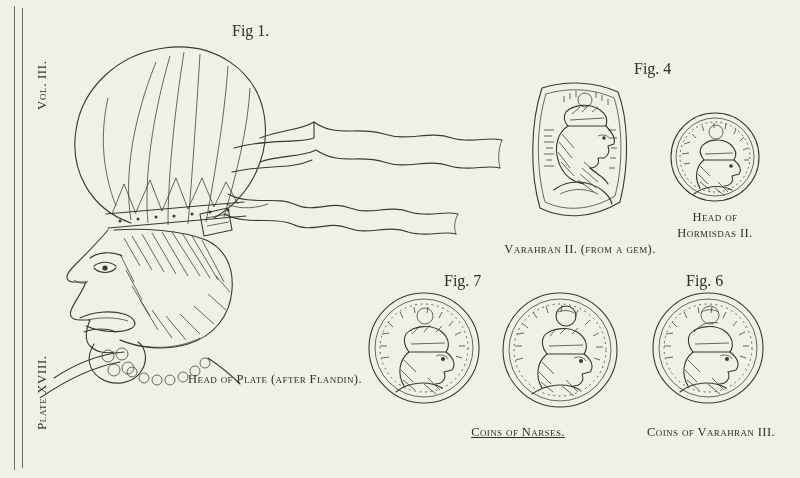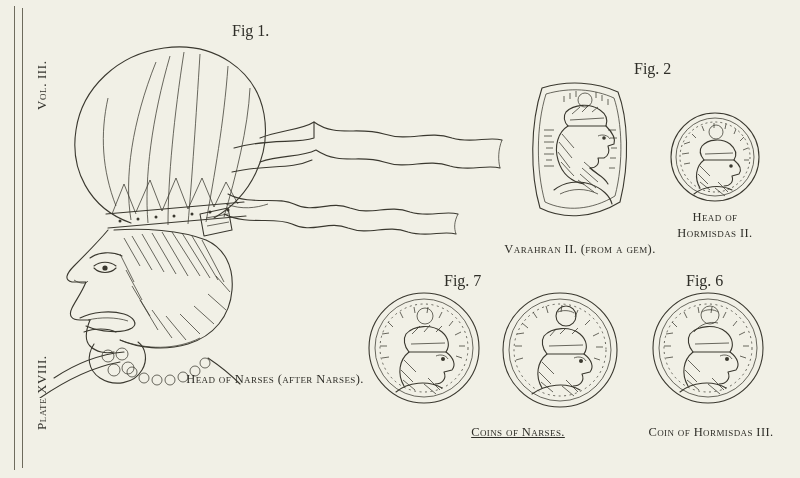--- a/index.html
+++ b/index.html
@@ -180,23 +180,23 @@
       <path class="ink" d="M232 120 C252 112 274 112 286 104 C308 120 330 108 356 116 C382 124 400 112 424 120 C444 126 460 118 474 122"></path>
       <path class="ink" d="M232 144 C254 136 272 140 288 132 C312 148 332 136 356 144 C380 152 398 140 422 148 C442 154 458 146 472 150"></path>
       <path class="ink-thin" d="M474 122 C470 132 470 142 472 150"></path>
       <path class="ink" d="M200 176 C222 188 250 178 266 186 C286 196 302 182 322 190 C344 198 360 186 382 194 C402 200 416 192 430 196"></path>
       <path class="ink" d="M196 196 C220 208 246 198 264 206 C284 216 300 202 320 210 C342 218 358 206 380 214 C400 220 414 212 428 216"></path>
       <path class="ink-thin" d="M430 196 C426 204 426 210 428 216"></path>
       <path class="ink-thin" d="M198 186 C214 192 228 190 240 186"></path>
     </svg>
   </div>
 
-  <div class="caption" style="left:145px;top:372px;width:260px;">Head of Narses (after Narses).</div>
-
-  <div class="fig-label" style="left:634px;top:60px;">Fig. 2</div>
+  <div class="caption" style="left:145px;top:372px;width:260px;">Head of Plate (after Flandin).</div>
+
+  <div class="fig-label" style="left:634px;top:60px;">Fig. 4</div>
 
   <div class="art" id="gem-art">
     <svg width="120" height="155" viewBox="0 0 120 155">
       <path class="ink" d="M22 10 C48 2 76 4 98 14 C108 40 110 84 100 124 C74 140 44 142 20 130 C10 96 10 46 22 10 Z"></path>
       <path class="ink-thin" d="M26 16 C50 9 74 11 94 20 C102 44 104 84 95 118 C72 132 46 134 25 124 C16 92 16 48 26 16 Z"></path>
 
       <path class="ink" d="M46 34 C54 26 70 25 80 32 C86 36 88 42 86 48 L48 48 C44 44 43 38 46 34 Z"></path>
       <path class="ink-thin" d="M50 42 L84 40"></path>
       <path class="ink-thin" d="M52 36 L60 29"></path>
         <path class="ink-thin" d="M62 34 L68 28"></path>
@@ -418,14 +418,14 @@
           <path d="M76 22 L73 28"></path>
           <path d="M87 31 L83 36"></path>
         <path d="M95 42 L89 45"></path>
           <path d="M99 56 L93 56"></path>
           <path d="M96 68 L90 66"></path>
       </g>
     </svg>
   </div>
 
   <div class="caption" style="left:408px;top:425px;width:220px;text-decoration:underline;">Coins of Narses.</div>
-  <div class="caption" style="left:626px;top:425px;width:170px;">Coin of Hormisdas III.</div>
+  <div class="caption" style="left:626px;top:425px;width:170px;">Coins of Varahran III.</div>
 </div>
 
 </body></html>

